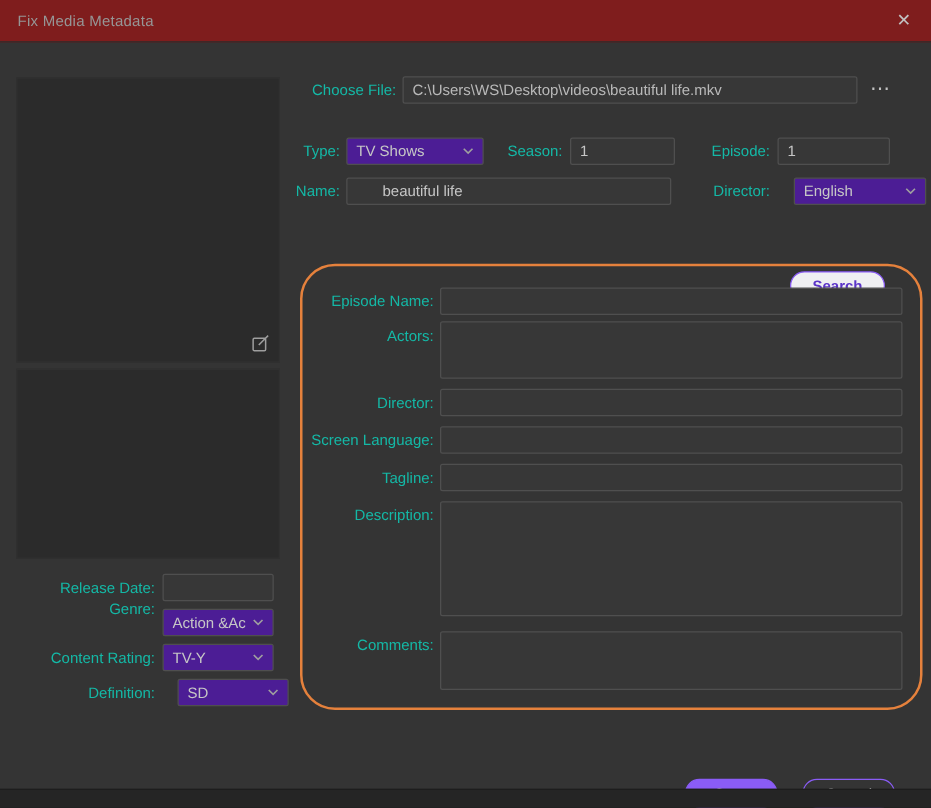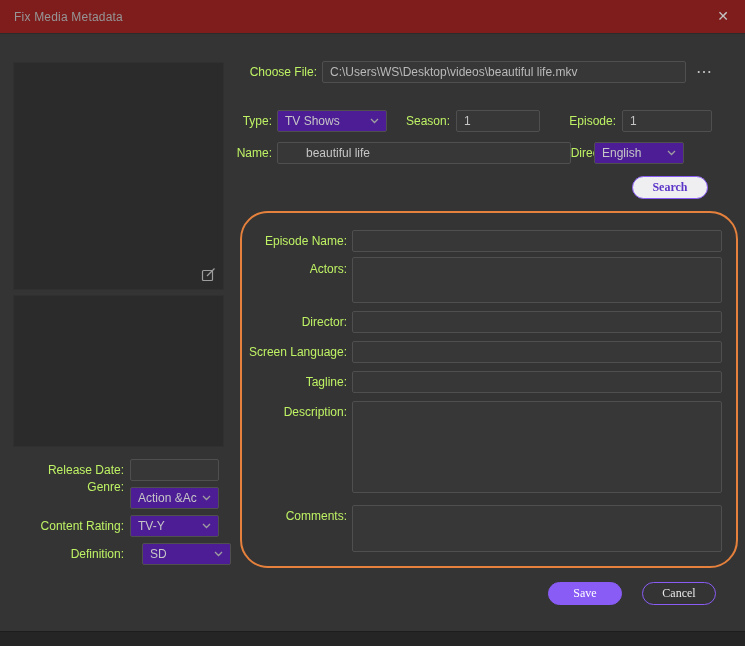--- a/index.html
+++ b/index.html
@@ -24,21 +24,21 @@
     position:absolute; right:16px; top:8px;
     font-size:14px; color:#c2c2c2; cursor:pointer; line-height:16px;
   }
   .panel{
     position:absolute; background:#2b2b2b; border:1px solid #303030;
   }
   .edit{
     position:absolute; right:7px; bottom:7px; cursor:pointer; display:inline-flex;
   }
   .label{
-    position:absolute; color:#bef264; font-size:12px; line-height:22px;
+    position:absolute; color:#14b8a6; font-size:12px; line-height:22px;
     text-align:right; white-space:nowrap;
   }
   .field{
     position:absolute; height:22px; background:#373737;
     border:1px solid #4f4f4f; border-radius:2px;
     color:#c6c6c6; font-size:12px; padding:0 7px;
     font-family:inherit; outline:none;
   }
   textarea.field{ resize:none; padding:3px 7px; }
   .dropdown{
@@ -54,21 +54,21 @@
     position:absolute; font-size:16px; color:#c2c2c2; cursor:pointer;
     line-height:22px;
   }
   .highlight{
     position:absolute; border:2px solid var(--highlight-orange);
     border-radius:28px; pointer-events:none;
   }
   .pill{
     position:absolute; height:23px; border-radius:12px; font-size:12px;
     display:flex; align-items:center; justify-content:center;
-    cursor:pointer; font-family:Liberation Serif, serif; padding:0;
+    cursor:pointer; font-family:Liberation Sans, sans-serif; padding:0;margin-top:41px;
   }
   .pill.search{ background:#efeff2; border:1px solid var(--accent-purple); color:#5b34c8; font-weight:bold; }
   .pill.save{ background:var(--accent-purple); border:1px solid var(--accent-purple); color:#ffffff; }
   .pill.cancel{ background:transparent; border:1px solid var(--accent-purple); color:#e8e8e8; }
   .bottombar{
     position:absolute; left:0; top:631px; width:745px; height:15px;
     background:#252525; border-top:1px solid #1d1d1d;
   }
 </style>
 </head>
@@ -136,23 +136,23 @@
           <path d="M1 1l3.5 3.5L8 1" fill="none" stroke="#9f9f9f" stroke-width="1.3"></path>
         </svg>
     </span>
   </div>
   <div class="label" style="left:385px;top:110px;width:65px">Season:</div>
   <input class="field" style="left: 456px; top: 110px; width: 84px;" value="1">
   <div class="label" style="left:548px;top:110px;width:68px">Episode:</div>
   <input class="field" style="left: 622px; top: 110px; width: 90px;" value="1">
 
   <div class="label" style="left:232px;top:142px;width:40px">Name:</div>
-  <input class="field" style="left: 277px; top: 142px; width: 294px; padding-left: 28px;" value="beautiful life">
+  <input class="field" style="left: 277px; top: 142px; width: 260px; padding-left: 28px;" value="beautiful life">
   <div class="label" style="left:536px;top:142px;width:80px">Director:</div>
-  <div class="dropdown" style="left:594px;top:142px;width:90px">
+  <div class="dropdown" style="left:635px;top:142px;width:106px">
     <span class="ddtext">English</span>
     <span class="chev">
       <svg width="9" height="6" viewBox="0 0 9 6">
           <path d="M1 1l3.5 3.5L8 1" fill="none" stroke="#9f9f9f" stroke-width="1.3"></path>
         </svg>
     </span>
   </div>
 
   <button class="pill search" style="left:632px;top:176px;width:76px">Search</button>
 

